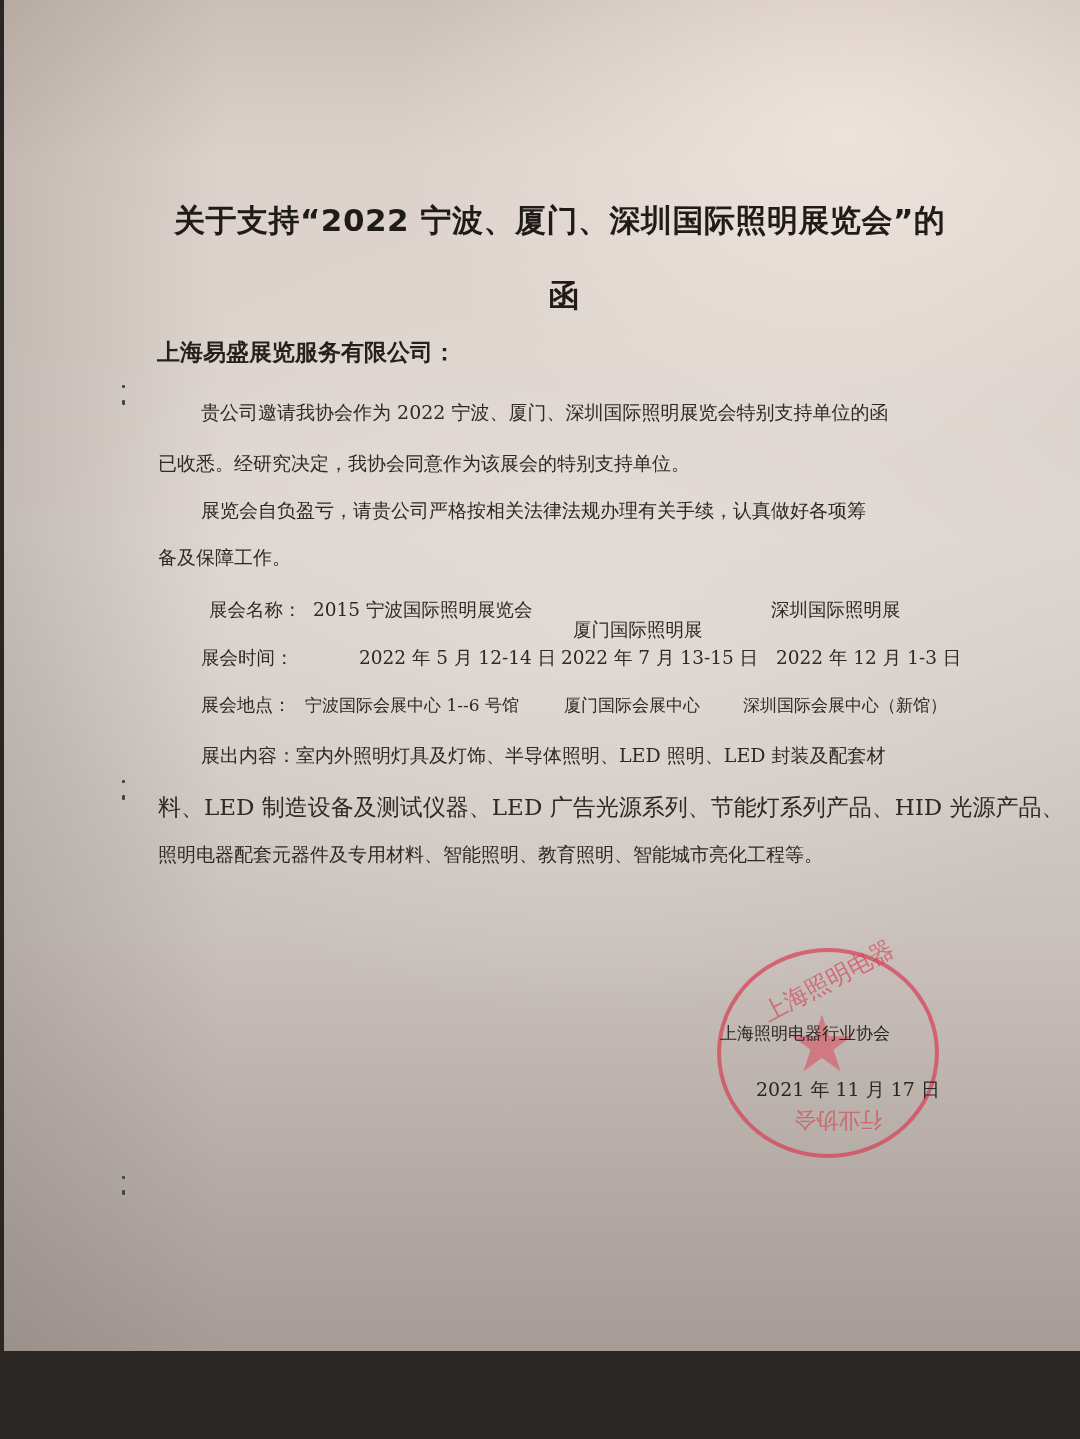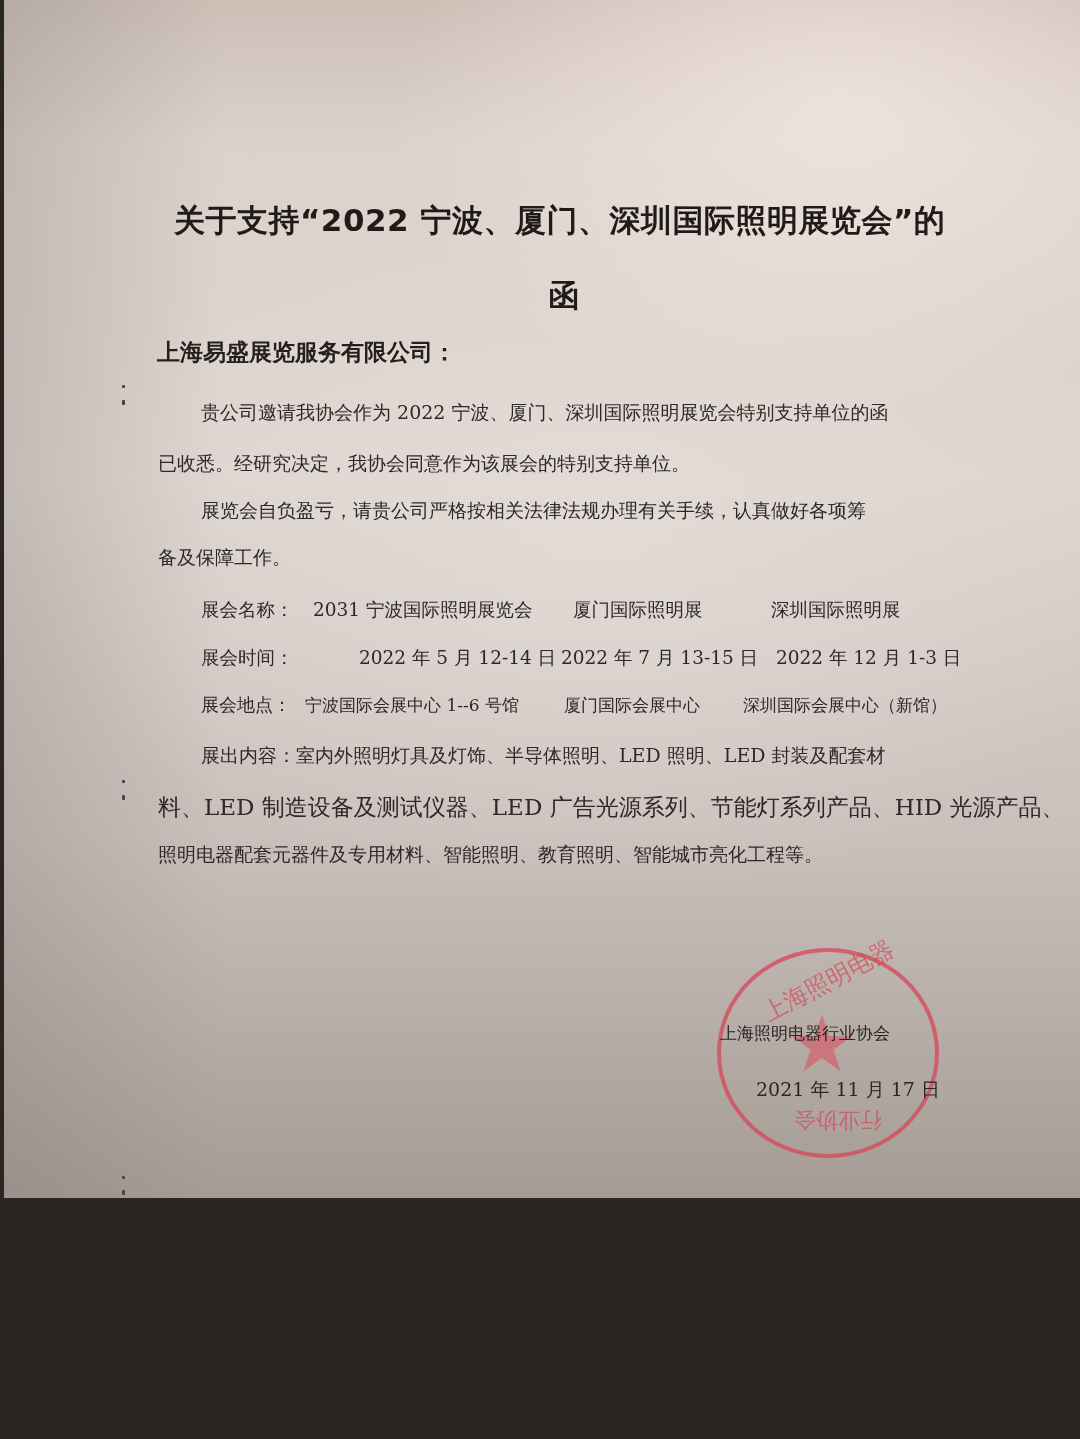--- a/index.html
+++ b/index.html
@@ -1,21 +1,21 @@
 <!DOCTYPE html>
 <html><head>
   <meta charset="utf-8">
   <style>
     html, body { margin: 0; padding: 0; }
     body {
       width: 1080px; height: 1439px; overflow: hidden; position: relative;
       background: #2a2624;
     }
     .paper {
-      position: absolute; left: 4px; top: 0; width: 1076px; height: 1198px;
+      position: absolute; left: 4px; top: 0; width: 1076px; height: 1351px;
       background:
         radial-gradient(ellipse 60% 35% at 78% 10%, rgba(240,228,222,0.9), rgba(240,228,222,0) 70%),
         radial-gradient(ellipse 70% 40% at 55% 45%, rgba(230,222,216,0.7), rgba(230,222,216,0) 75%),
         linear-gradient(180deg, #cbbfb6 0%, #ddd2cb 12%, #ddd5d0 40%, #c9c0bb 70%, #a69c96 100%);
       font-family: "DejaVu Serif", "Liberation Serif", serif;
       color: #2b2624;
     }
     .shade-left {
       position: absolute; left: 0; top: 0; width: 220px; height: 100%;
       background: linear-gradient(90deg, rgba(120,110,104,0.25), rgba(120,110,104,0));
@@ -79,23 +79,23 @@
   <div class="mark" style="top:385px;height:3px;"></div>
   <div class="mark" style="top:400px;"></div>
 
   <div class="line l-indent" style="top:400px;">贵公司邀请我协会作为 2022 宁波、厦门、深圳国际照明展览会特别支持单位的函</div>
   <div class="line l-full" style="top:451px;">已收悉。经研究决定，我协会同意作为该展会的特别支持单位。</div>
 
   <div class="line l-indent" style="top:498px;">展览会自负盈亏，请贵公司严格按相关法律法规办理有关手续，认真做好各项筹</div>
   <div class="line l-full" style="top:545px;">备及保障工作。</div>
 
   <div class="meta-row" style="top:597px;">
-    <span style="left:0;">展会名称：</span>
-    <span style="left:112px;">2031 宁波国际照明展览会</span>
-    <span style="left:372px;">厦门国际照明展</span>
+    <span style="left:8px;">展会名称：</span>
+    <span style="left:112px;">2015 宁波国际照明展览会</span>
+    <span style="left:372px;margin-top:20px;">厦门国际照明展</span>
     <span style="left:570px;">深圳国际照明展</span>
   </div>
 
   <div class="meta-row" style="top:645px;">
     <span style="left:0;">展会时间：</span>
     <span style="left:110px;margin-left:48px;">2022 年 5 月 12-14 日</span>
     <span style="left:360px;text-align:center;">2022 年 7 月 13-15 日</span>
     <span style="left:575px;">2022 年 12 月 1-3 日</span>
   </div>
 

